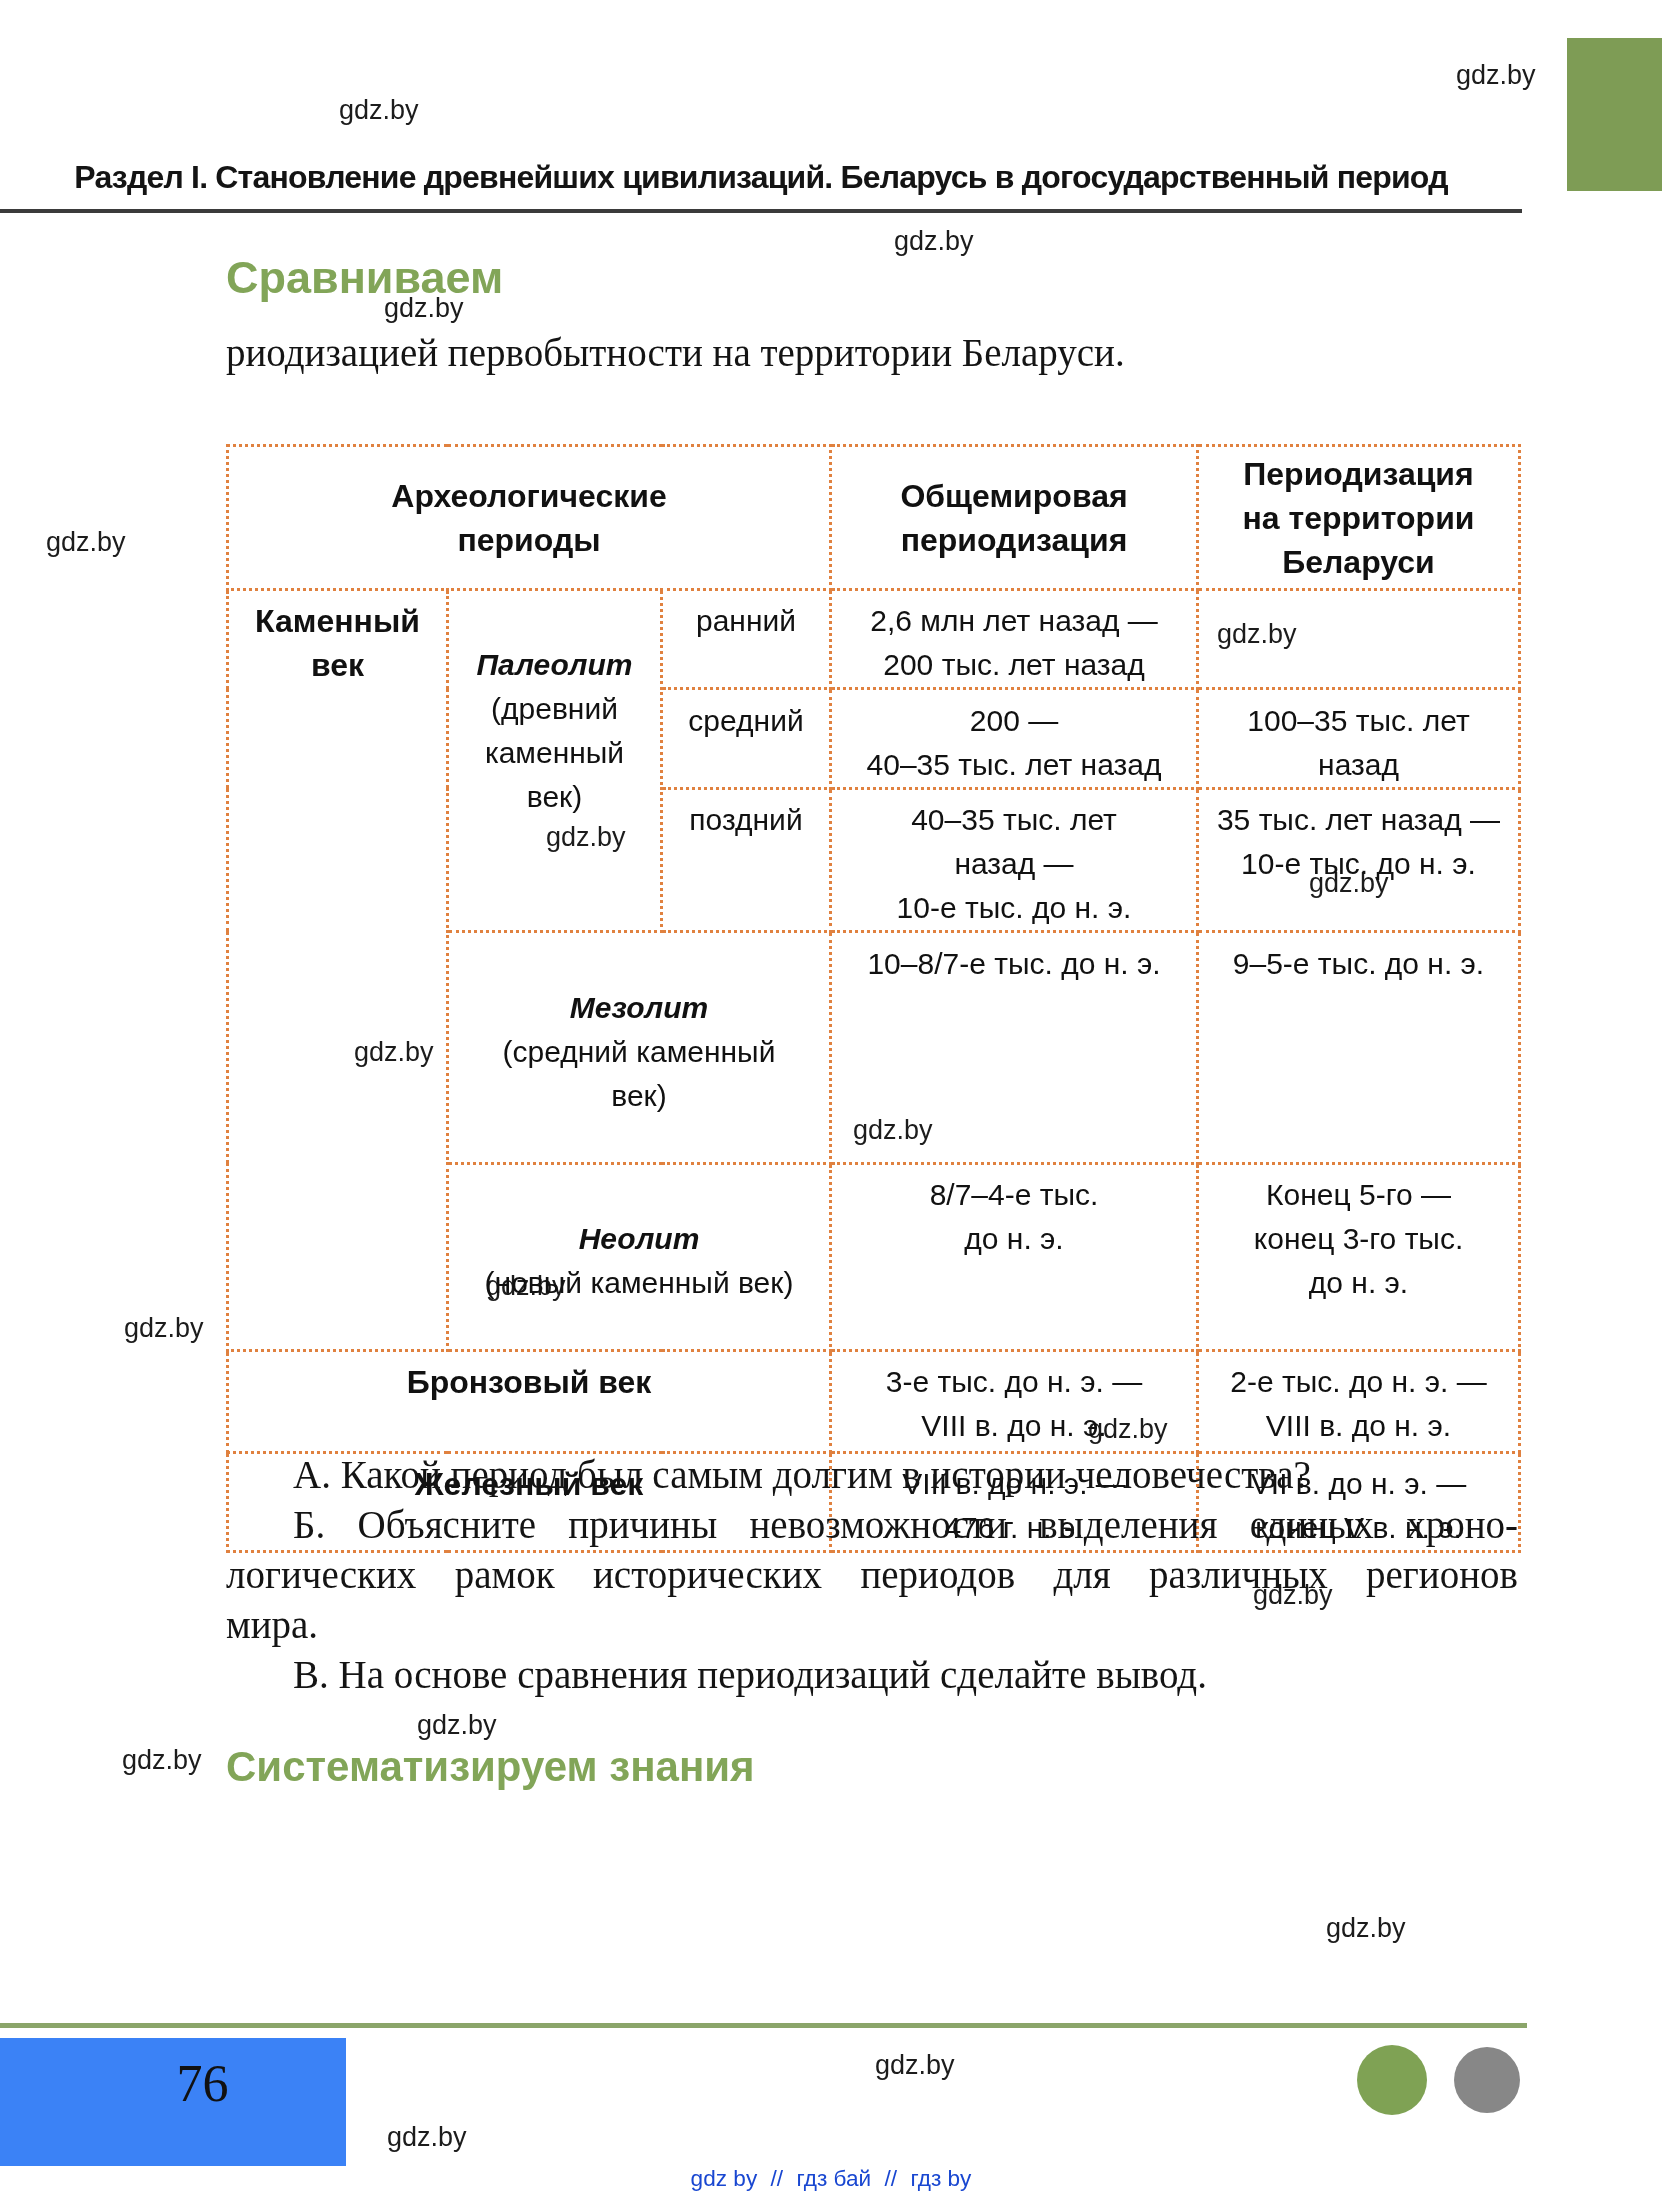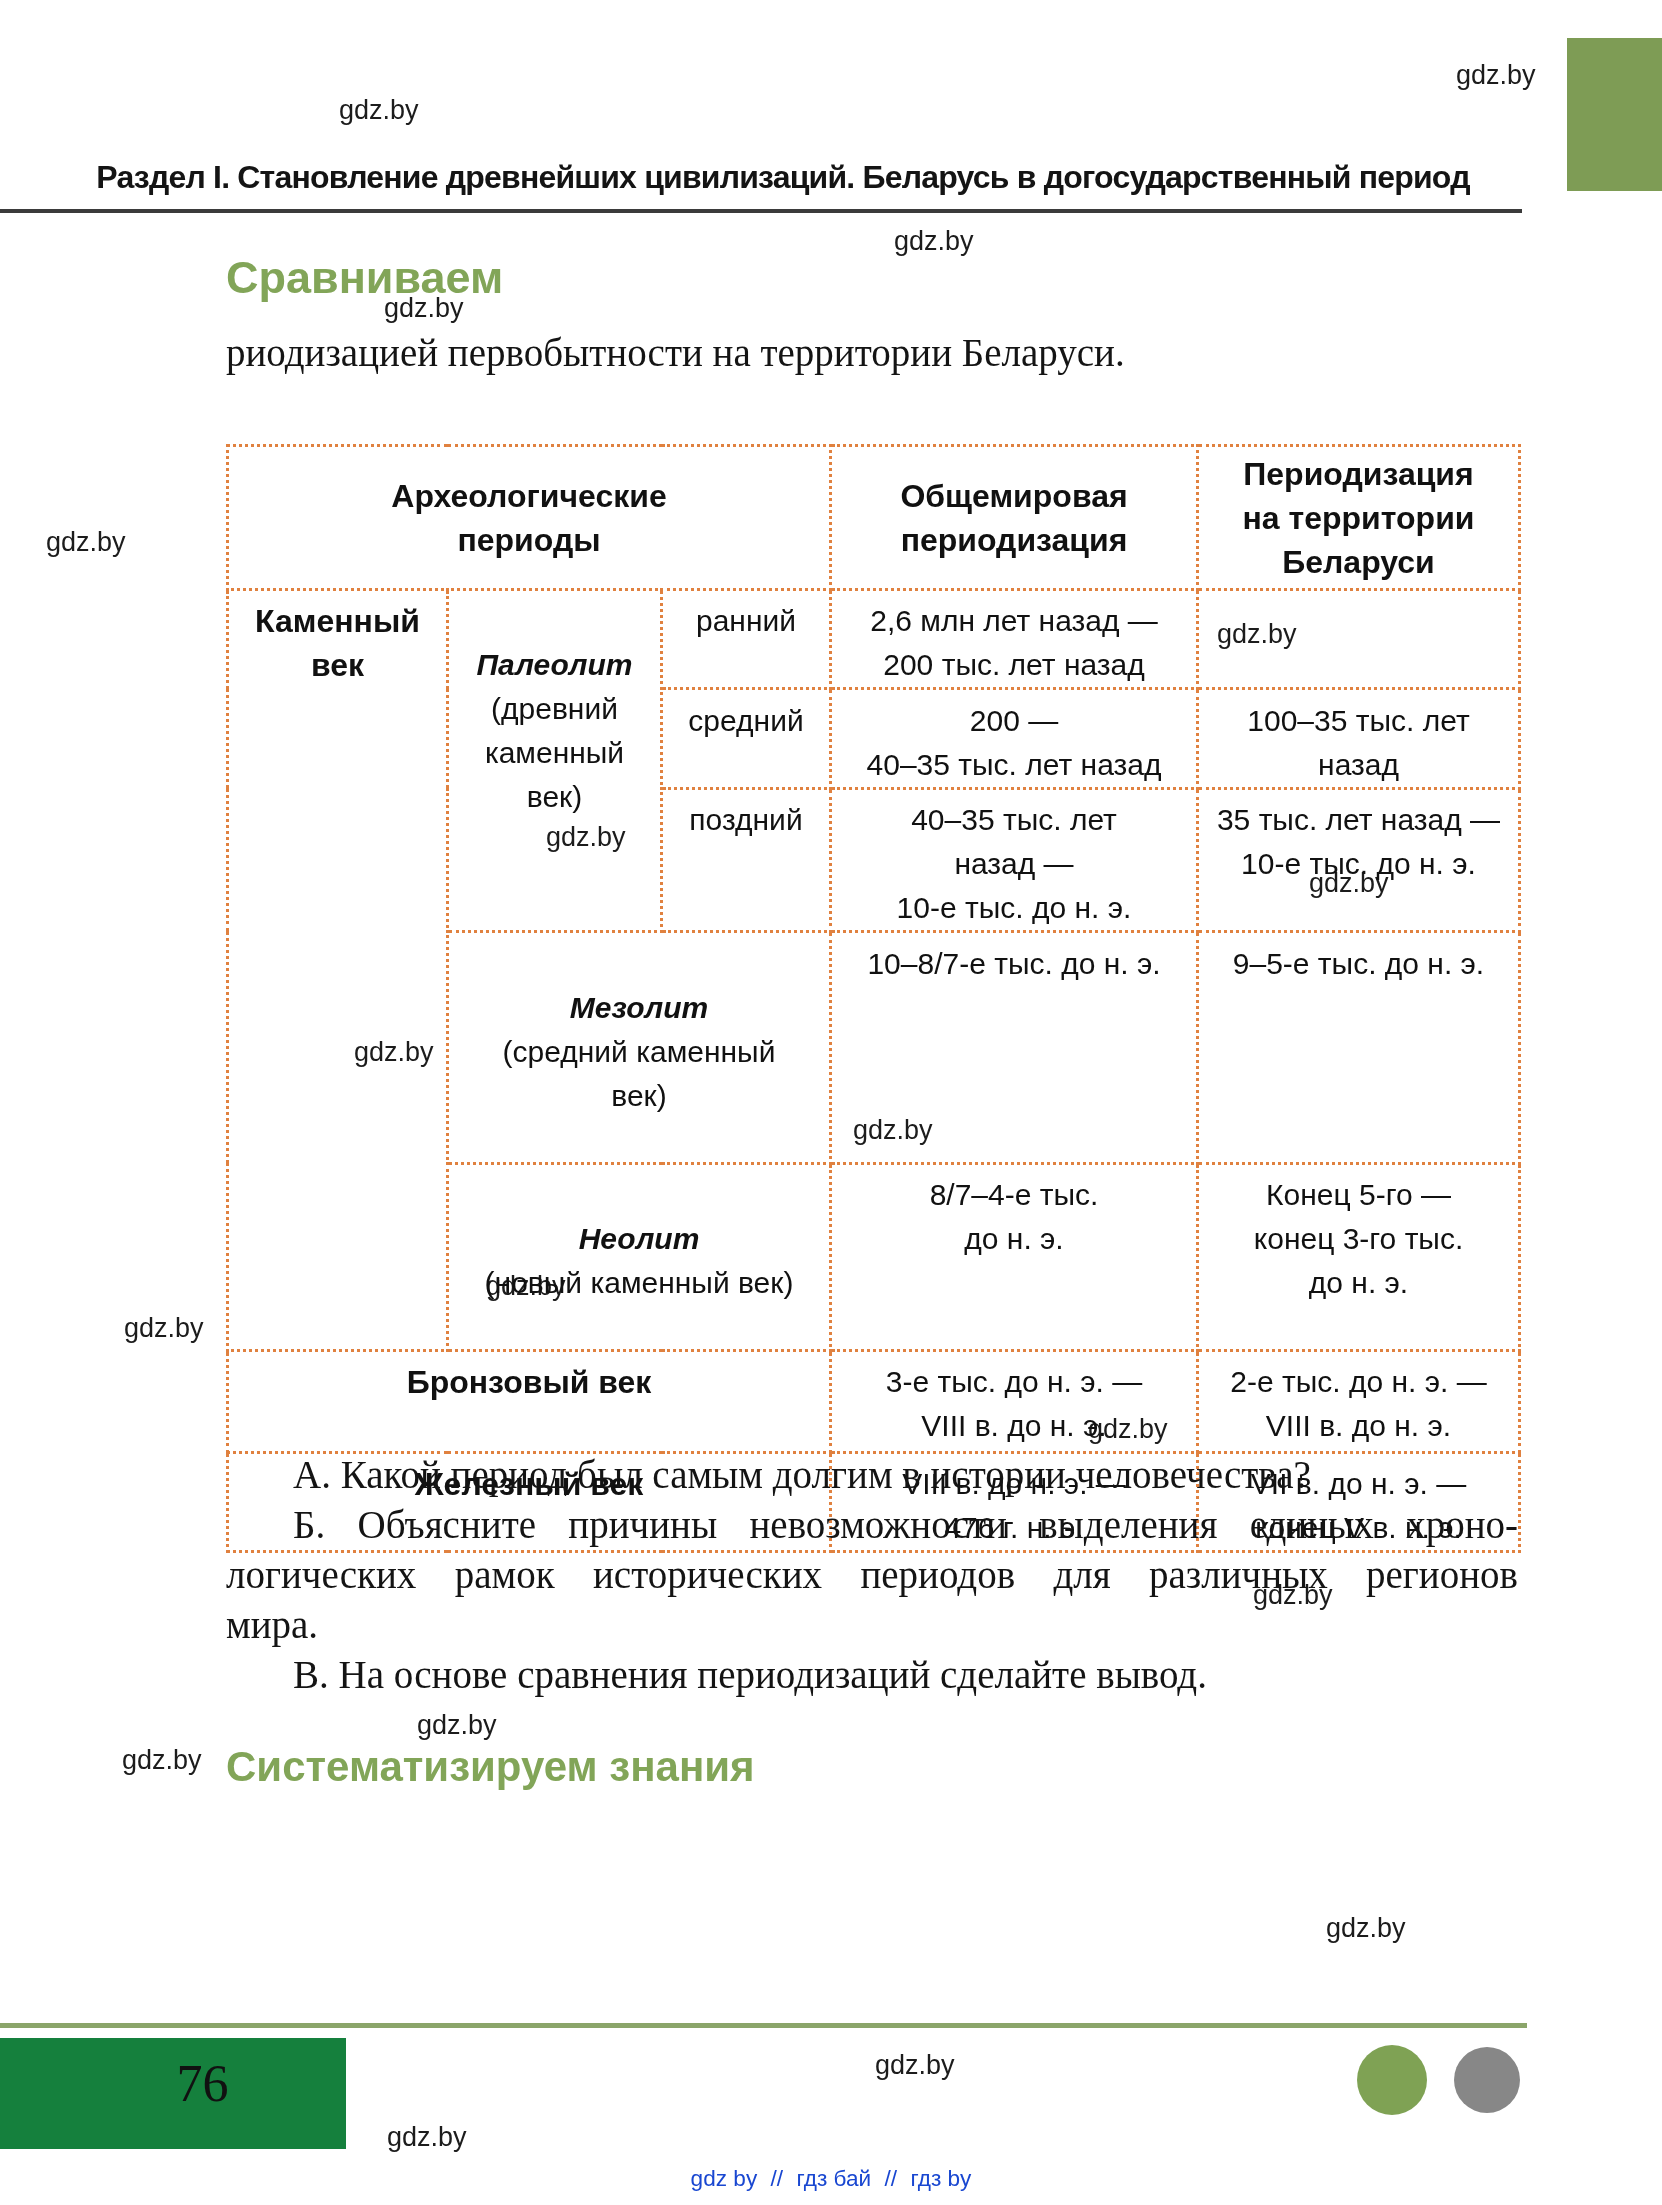--- a/index.html
+++ b/index.html
@@ -6,21 +6,21 @@
   .page{position:relative;width:1662px;height:2205px;background:#ffffff;overflow:hidden;
         font-family:"Liberation Sans",sans-serif;color:#161616;}
 
   .banner{position:absolute;left:0;top:5px;width:100%;text-align:center;
           font:24px/30px "Liberation Sans",sans-serif;color:#2bd12b;}
 
   .corner-rect{position:absolute;left:1567px;top:38px;width:96px;height:153px;background:#7e9c55;}
 
   .page-title{position:absolute;left:0;top:159px;width:1522px;text-align:center;
               font-family:"Liberation Sans",sans-serif;font-weight:bold;font-size:32px;
-              letter-spacing:-0.8px;color:#141414;padding-left:22px;}
+              letter-spacing:-0.8px;color:#141414;}
   .rule-top{position:absolute;left:0;top:209px;width:1522px;height:4.2px;background:#3b3b3b;}
 
   .wm{position:absolute;font:27px/32px "Liberation Sans",sans-serif;color:#1c1c1c;white-space:nowrap;}
 
   .h-green{position:absolute;left:226px;font-family:"Liberation Sans",sans-serif;
            font-weight:bold;color:#82a558;white-space:nowrap;}
   .h1{top:253px;font-size:45px;line-height:49px;}
   .h2{top:1744px;font-size:42px;line-height:45px;}
 
   .para{position:absolute;left:226px;width:1292px;
@@ -34,21 +34,21 @@
                width:1292px;}
   .ptable td{border:3.4px dotted #e0813f;text-align:center;vertical-align:top;
              padding:8.4px 5px 0 5px;white-space:pre-line;
              font:30px/44px "Liberation Sans",sans-serif;color:#111111;}
   .ptable td.th{font-weight:bold;font-size:32px;vertical-align:middle;padding-top:0;}
   .ptable td.bcell{font-weight:bold;font-size:32px;}
   .it{display:block;font-style:italic;font-weight:bold;}
   .desc{display:block;}
 
   .rule-bottom{position:absolute;left:0;top:2023px;width:1527px;height:5px;background:#8ba56a;}
-  .pagebox{position:absolute;left:0;top:2038px;width:346px;height:111px;background:#15803d;}
+  .pagebox{position:absolute;left:0;top:2038px;width:346px;height:128px;background:#3b82f6;}
   .pagenum{font:52px/92px "Liberation Serif",serif;text-align:center;padding-left:59px;color:#111;}
   .circ{position:absolute;border-radius:50%;}
   .circ-green{left:1357px;top:2045px;width:70px;height:70px;background:#7fa254;}
   .circ-gray{left:1454px;top:2047px;width:66px;height:66px;background:#878787;}
   .links{position:absolute;left:0;top:2165px;width:1662px;text-align:center;
          font:22.6px/28.5px "Liberation Sans",sans-serif;color:#1947d1;}
   .links span{margin:0 6.7px;}
 </style>
 </head>
 <body>

